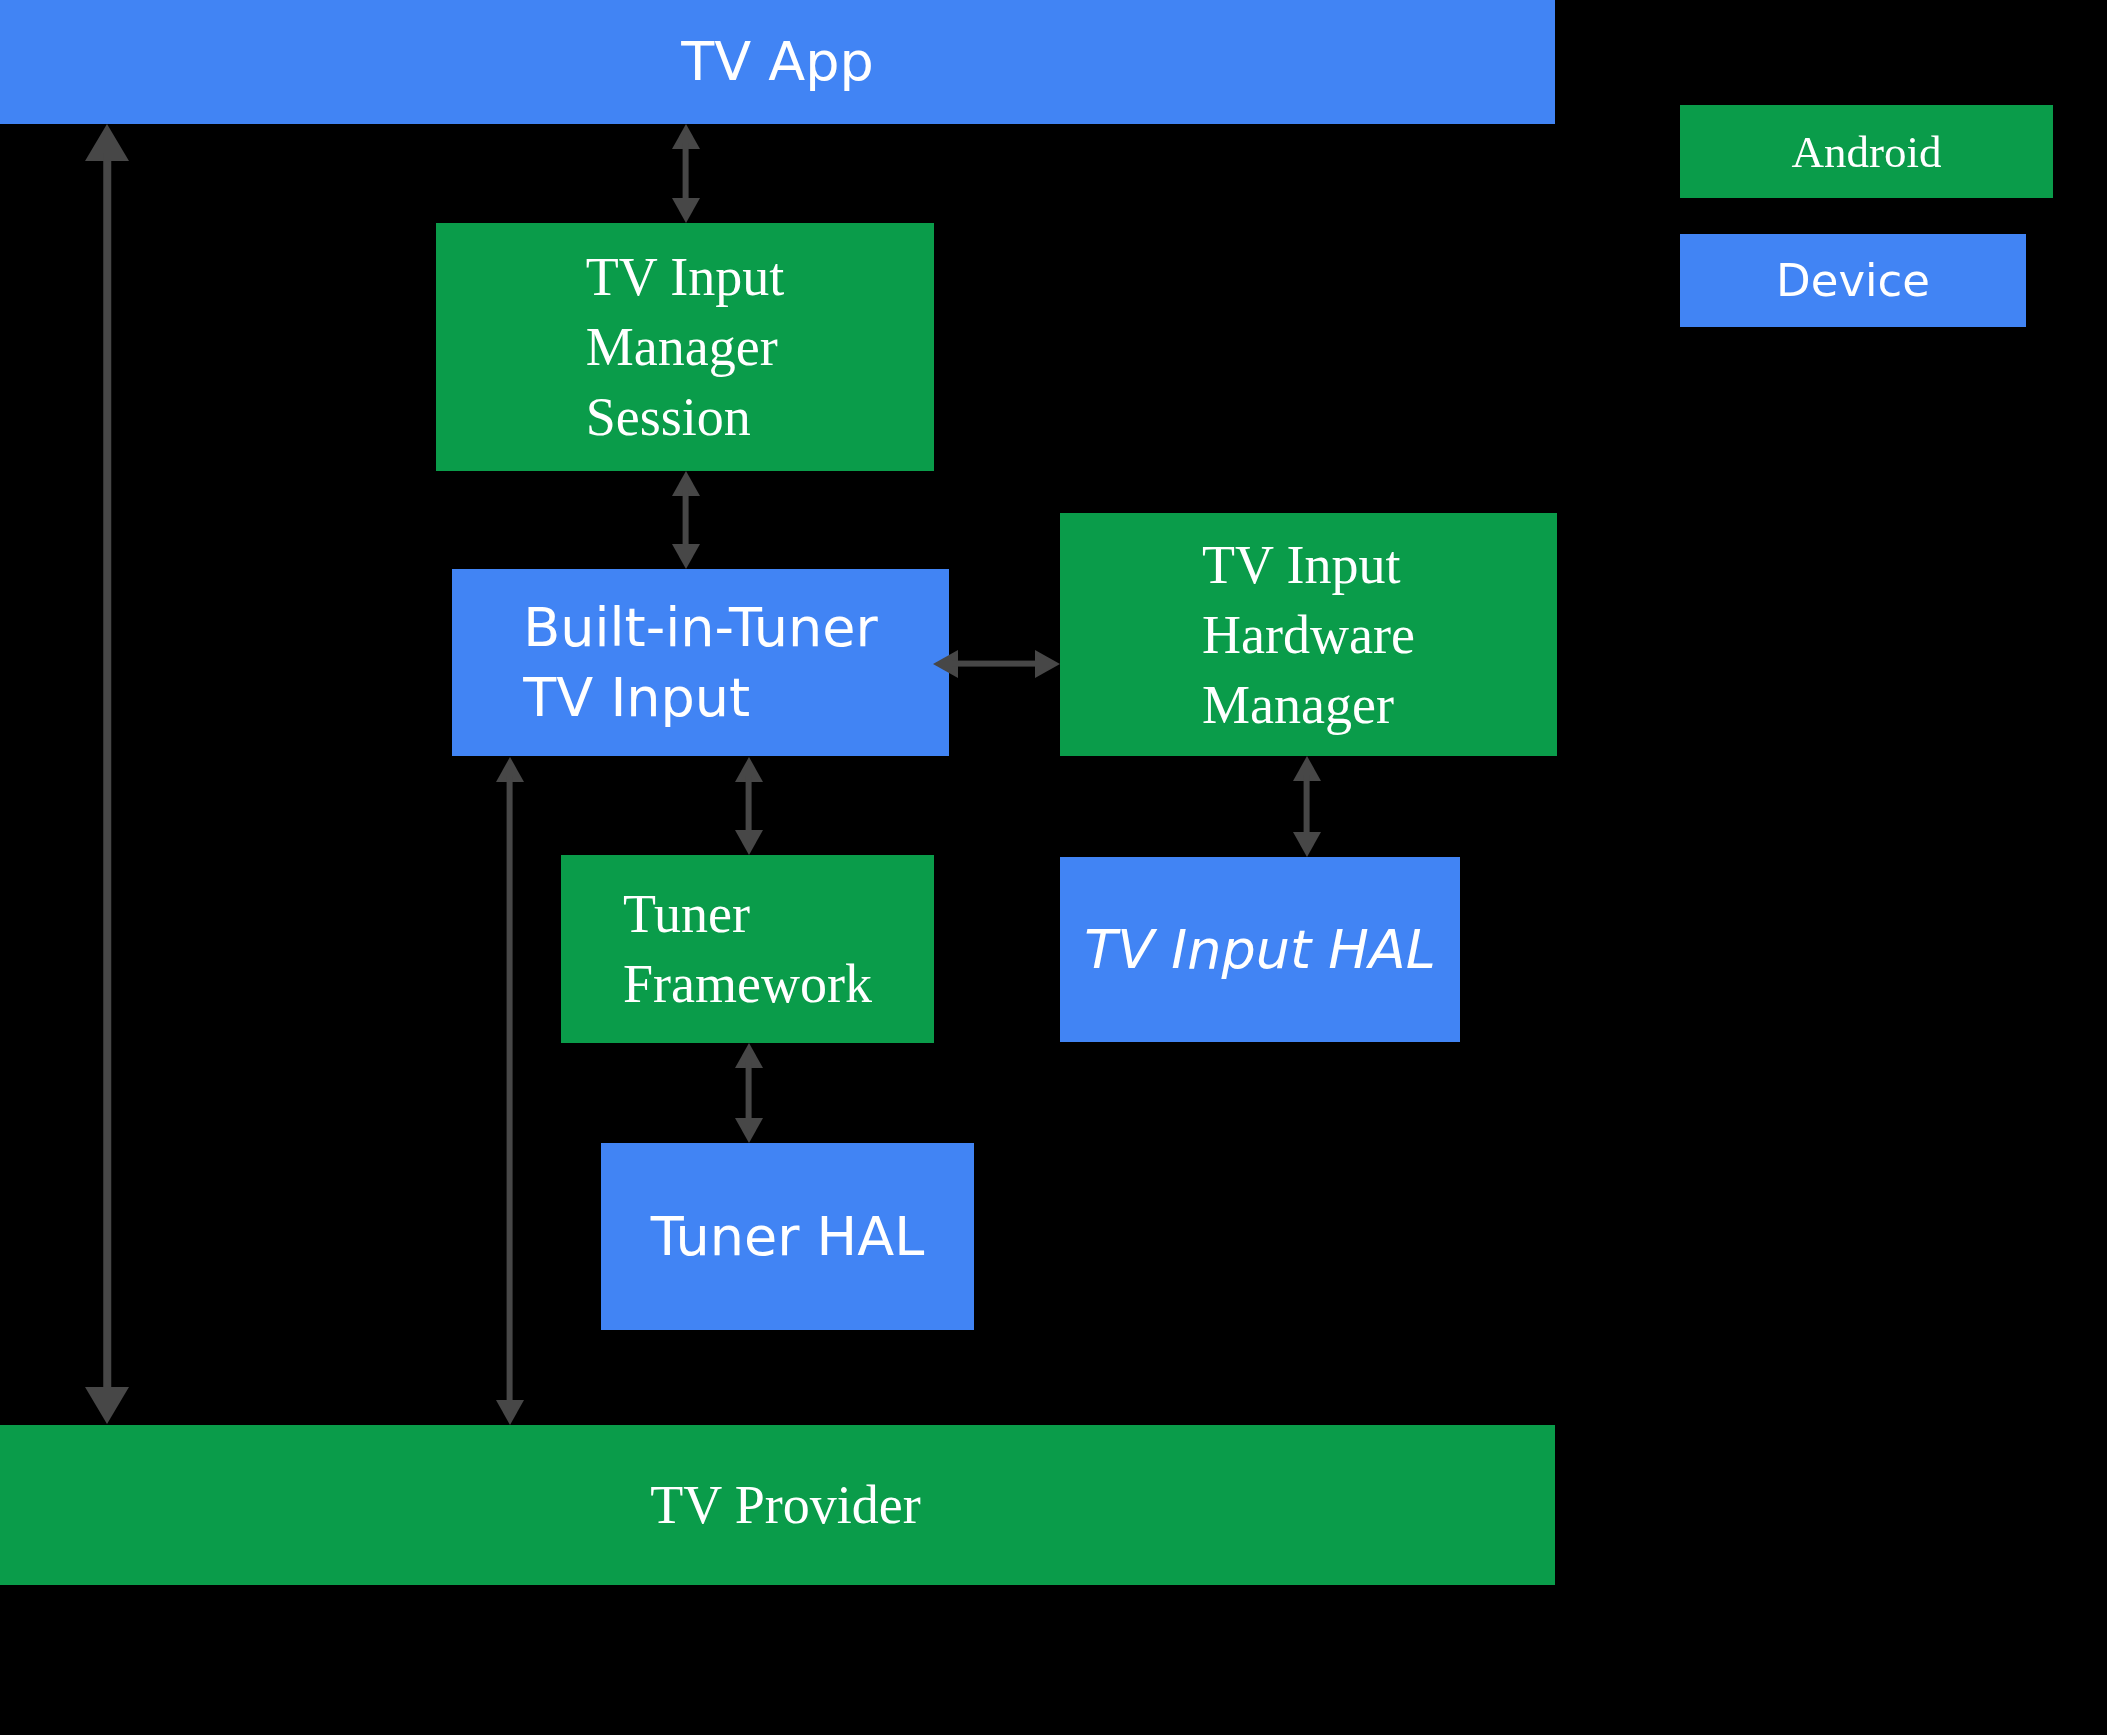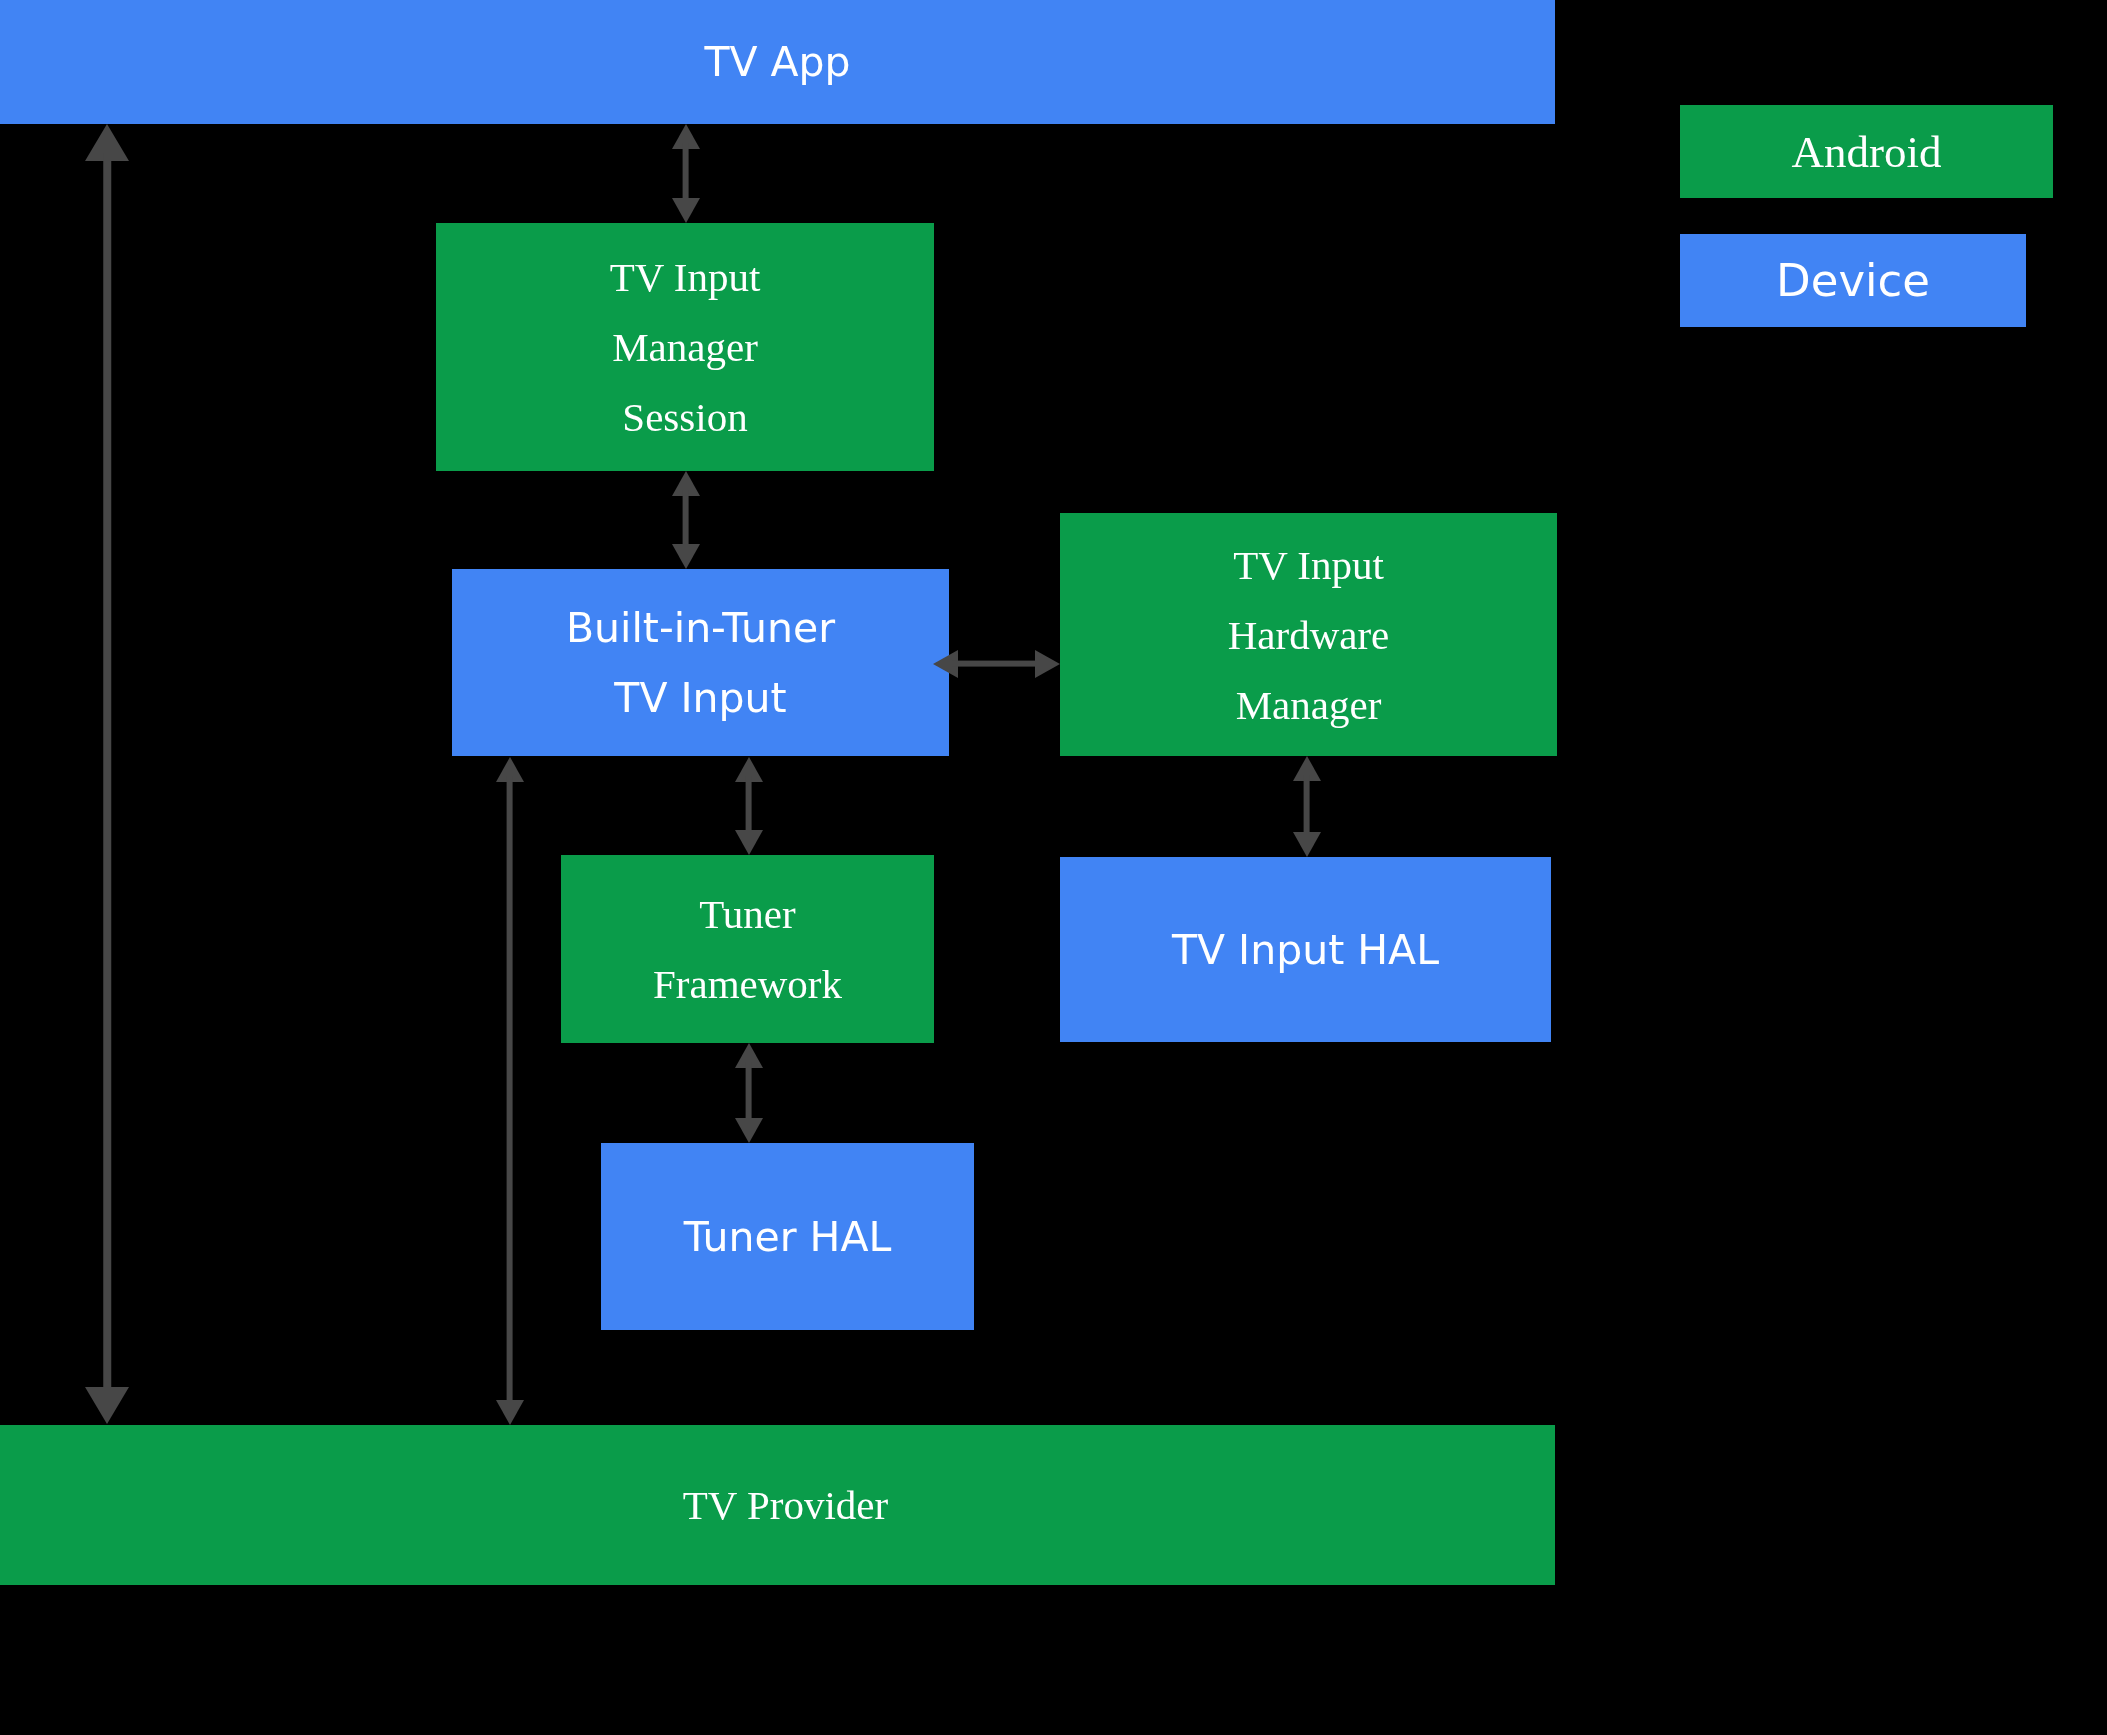--- a/index.html
+++ b/index.html
@@ -10,33 +10,33 @@
     --text-white:#ffffff;
   }
   *{margin:0;padding:0;box-sizing:border-box;}
   html,body{background:var(--background);}
   body{
     width:2108px;height:1736px;position:relative;overflow:hidden;
     font-family:"DejaVu Sans","Liberation Sans",sans-serif;
   }
   .node{
     position:absolute;display:flex;align-items:center;justify-content:center;
-    color:var(--text-white);font-size:41px;line-height:70px;text-align:center;
+    color:var(--text-white);font-size:54px;line-height:70px;
     white-space:pre-line;font-weight:500;
   }
   .android{background:var(--android-green);font-family:Liberation Serif, serif;}
   .device{background:var(--device-blue);}
 
   
   .n-tv-app{left:0;top:0;width:1555px;height:124px;}
   .n-session{left:436px;top:223px;width:498px;height:248px;}
   .n-hw-manager{left:1060px;top:513px;width:497px;height:243px;}
   .n-built-in{left:452px;top:569px;width:497px;height:187px;}
   .n-tuner-framework{left:561px;top:855px;width:373px;height:188px;}
-  .n-tv-input-hal{left:1060px;top:857px;width:491px;height:185px;}
+  .n-tv-input-hal{left:1060px;top:857px;width:400px;height:185px;font-style:italic;}
   .n-tuner-hal{left:561px;top:1143px;width:373px;height:187px;margin-left:40px;}
   .n-tv-provider{left:0;top:1425px;width:1555px;height:160px;padding-left:16px;}
 
   
   .legend-box{
     position:absolute;display:flex;align-items:center;justify-content:center;
     color:var(--text-white);font-size:45px;font-weight:500;
   }
   .l-android{left:1680px;top:105px;width:373px;height:93px;}
   .l-device{left:1680px;top:234px;width:346px;height:93px;}

